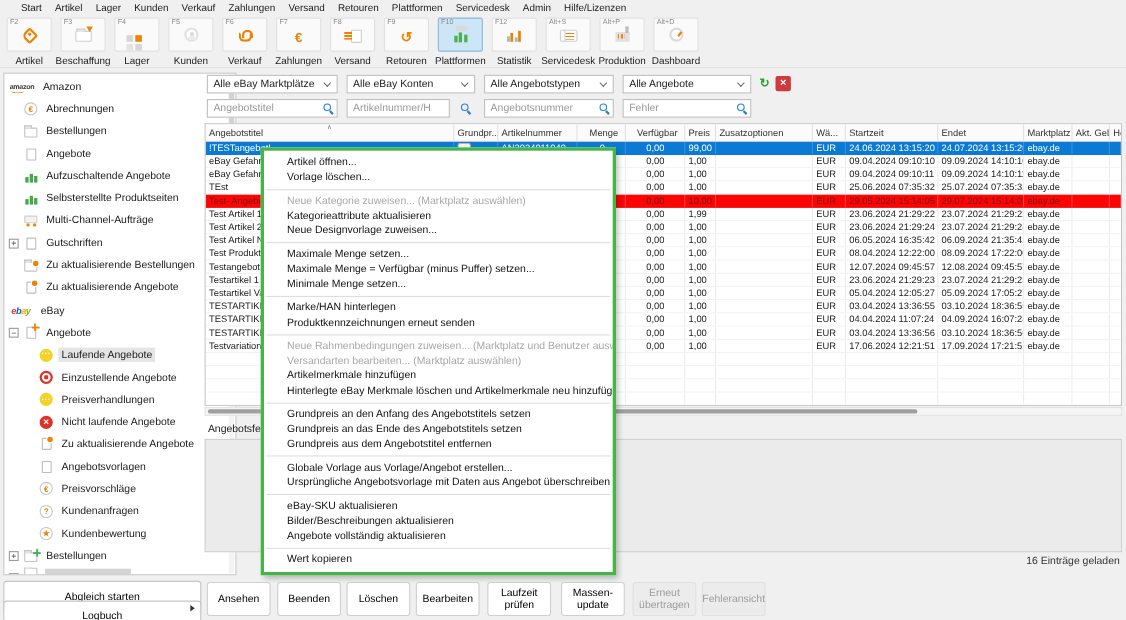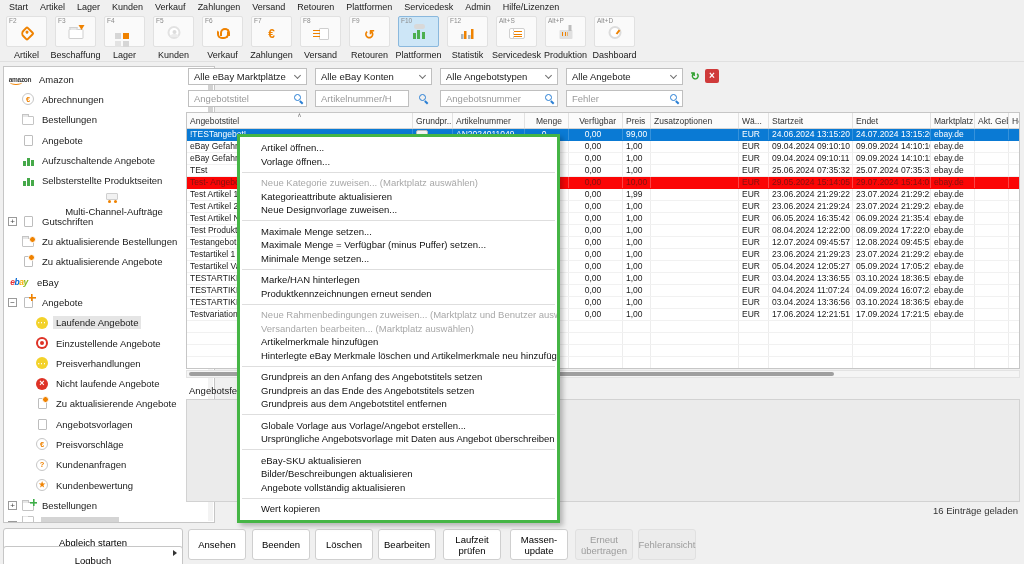--- a/index.html
+++ b/index.html
@@ -1,21 +1,21 @@
 <!DOCTYPE html>
 <html><head>
 <meta charset="utf-8">
 <style>
   *{box-sizing:border-box;margin:0;padding:0}
   html,body{width:1024px;height:564px;overflow:hidden}
   body{font-family:"Liberation Sans",sans-serif;background:#f0f0f0;position:relative;color:#1a1a1a}
   .app{position:absolute;inset:0;width:1024px;height:564px}
 
   
-  .menubar{position:absolute;left:0;top:0;width:100%;height:14px;display:flex;align-items:center;padding-left:3px;background:#f0f0f0}
+  .menubar{position:absolute;left:0;top:0;width:100%;height:14px;display:flex;align-items:center;padding-left:13px;background:#f0f0f0}
   .mi{font-size:9px;padding:0 6px;cursor:default;white-space:nowrap}
 
   
   .toolbar{position:absolute;left:0;top:14px;width:100%;height:48px;background:#f0f0f0;border-bottom:1px solid #e0e0e0;display:flex;padding-left:2px}
   .tbtn{width:49px;display:flex;flex-direction:column;align-items:center;flex:none}
   .tbox{width:41px;height:31px;margin-top:2px;background:#fafafa;border:1px solid #e1e1e1;border-radius:2px;position:relative}
   .tbtn.active .tbox{background:#cde6f7;border-color:#8ab8dd}
   .tkey{position:absolute;top:0;left:2px;font-size:6.5px;color:#8a8a8a}
   .ticon{position:absolute;left:50%;top:58%;transform:translate(-50%,-50%)}
   .tlabel{font-size:9px;margin-top:3px;white-space:nowrap}
@@ -96,21 +96,21 @@
   .ic-close{background:#cf3a3a;color:#fff;border-radius:2px;font-size:10px}
 
   
   .tbl{position:absolute;left:186px;top:112px;width:834px;height:257px;background:#fff;border:1px solid #c6c6c6;overflow:hidden}
   .thead{display:flex;height:16px;background:#fbfbfb;border-bottom:1px solid #d4d4d4;font-size:8.5px;color:#333}
   .th{border-right:1px solid #e2e2e2;padding:3px 3px 0 3px;overflow:hidden;white-space:nowrap;position:relative;flex:none}
   .th.rgt{text-align:right;padding-right:6px}
   .sortmark{position:absolute;top:-2px;left:50%;transform:translateX(-50%);font-size:6px;color:#777}
   .trow{display:flex;height:12px;font-size:8.5px;border-bottom:1px solid #f1f1f1;background:#fff}
   .td{border-right:1px solid #ededed;padding:0 3px;overflow:hidden;white-space:nowrap;line-height:11px;flex:none}
-  .td.rgt{text-align:center;padding-right:8px}
+  .td.rgt{text-align:right;padding-right:18px}
   .trow.selected{background:#0a7ad4;color:#fff;border-bottom-color:#0a7ad4}
   .trow.selected .td{border-right-color:rgba(255,255,255,.18)}
   .trow.error{background:#fb0505;color:#7e1410;border-bottom-color:#fb0505}
   .trow.error .td{border-right-color:rgba(255,255,255,.25)}
   .pill{display:inline-block;width:12px;height:7px;background:#f4f4f4;border:1px solid #b9b9b9;border-radius:2px;vertical-align:middle;margin-top:-2px}
   .hscroll{position:absolute;left:186px;top:370px;width:834px;height:8px;background:#f5f5f5;border:1px solid #e3e3e3}
   .hthumb{position:absolute;left:2px;top:1px;width:645px;height:4px;background:#9f9f9f;border-radius:2px}
 
   
   .errlabel{position:absolute;left:189px;top:385px;font-size:9.5px}
@@ -270,21 +270,21 @@
             <span class="d-chartg"></span>
           </span>
           <span class="tlab">Aufzuschaltende Angebote</span>
         </div>
         <div class="titem" style="padding-left: 17px;">
           <span class="tri">
             <span class="d-chartg"></span>
           </span>
           <span class="tlab">Selbsterstellte Produktseiten</span>
         </div>
-        <div class="titem" style="padding-left: 17px; flex-direction: column;">
+        <div class="titem" style="padding-left: 17px;">
           <span class="tri">
             <span class="d-cart"></span>
           </span>
           <span class="tlab">Multi-Channel-Aufträge</span>
         </div>
         <div class="titem" style="padding-left: 17px;">
           <span class="exp">+</span>
           <span class="tri">
             <span class="d-doc"></span>
           </span>
@@ -746,21 +746,21 @@
       <button class="abtn" style="left: 315px;">Löschen</button>
       <button class="abtn" style="left: 378px;">Bearbeiten</button>
       <button class="abtn" style="left: 443px;">Laufzeit prüfen</button>
       <button class="abtn" style="left: 510px;">Massen-update</button>
       <button class="abtn disabled" style="left: 575px;">Erneut übertragen</button>
       <button class="abtn disabled" style="left: 638px;">Fehleransicht</button>
     </div>
 
   <div class="cmenu">
       <div class="cmi">Artikel öffnen...</div>
-      <div class="cmi">Vorlage öffnen...</div>
+      <div class="cmi">Vorlage löschen...</div>
       <div class="csep"></div>
       <div class="cmi disabled">Neue Kategorie zuweisen... (Marktplatz auswählen)</div>
       <div class="cmi">Kategorieattribute aktualisieren</div>
       <div class="cmi">Neue Designvorlage zuweisen...</div>
       <div class="csep"></div>
       <div class="cmi">Maximale Menge setzen...</div>
       <div class="cmi">Maximale Menge = Verfügbar (minus Puffer) setzen...</div>
       <div class="cmi">Minimale Menge setzen...</div>
       <div class="csep"></div>
       <div class="cmi">Marke/HAN hinterlegen</div>

